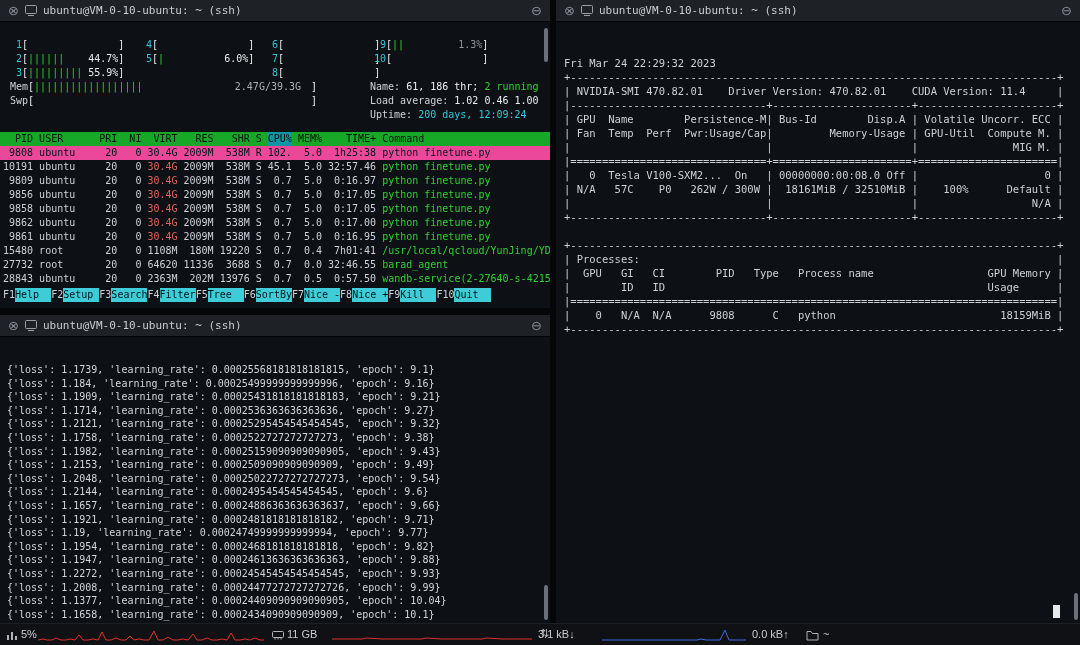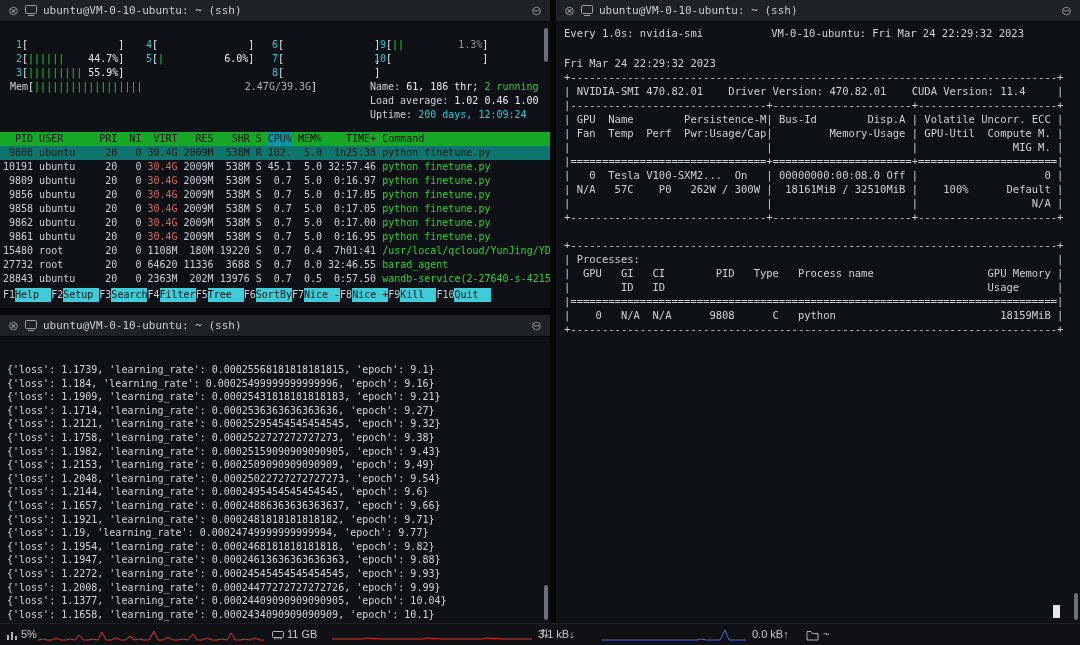--- a/index.html
+++ b/index.html
@@ -16,35 +16,35 @@
   .meter{position:absolute;white-space:pre}
   .mnum{display:inline-block;width:2ch;text-align:right;color:#2bc9d9}
   .br{color:#e9ecef}
   .mbox{display:inline-block;position:relative;width:15ch;vertical-align:bottom;overflow:hidden}
   .mbox.wide{width:46ch}
   .mbars{color:#2fd032}
   .mpct{position:absolute;right:0;top:0}
   .mpct.dim{color:#8f969c}
   .mpct.bright{color:#e9ecef}
   .mlabel{color:#ccd2d8}
-  .mval{position:absolute;right:0;top:0;color:#aab1b7}
+  .mval{position:absolute;right:10px;top:0;color:#aab1b7}
   .hinfo{position:absolute;white-space:pre;color:#ccd2d8}
   .hinfo .boldw{color:#eceff2}
   .hinfo .green{color:#2fd032}
   .hinfo .cyan{color:#2bc9d9}
   
   #proc-table{position:absolute;top:110px;left:0;right:0}
   .prow{white-space:nowrap;overflow:hidden;height:14px;line-height:14px;padding-left:3px}
   .prow .cell{display:inline-block;margin-right:1ch;white-space:pre;vertical-align:top}
   .prow.header{background:#16a826;color:#041105}
   .prow.header .cell{color:#041105}
   .prow.header .sortcol{background:#0e95a6}
   .cmdc{color:#2fd032}
   .hot{color:#e0635b}
-  .prow.selected{background:#0f766e}
+  .prow.selected{background:#ec4899}
   .prow.selected .cell{color:#00171a !important}
   
   #fnbar{position:absolute;top:266px;left:3px;right:0;height:14px;line-height:14px;white-space:nowrap}
   .fnitem{display:inline-block}
   .fkey{color:#ccd2d8}
   .flabel{display:inline-block;width:6ch;white-space:pre;background:#3fccd9;color:#00171a}
   
   #log-lines{position:absolute;top:26px;left:7px;right:8px;white-space:pre;color:#d2d6db}
   #log-lines .logline{height:13.6px;line-height:13.6px}
   
@@ -83,20 +83,21 @@
           <div class="meter" style="left: 10px; top: 30px;"><span class="mnum">2</span><span class="br">[</span><span class="mbox"><span class="mbars">||||||</span><span class="mpct bright">44.7%</span></span><span class="br">]</span></div>
           <div class="meter" style="left: 140px; top: 30px;"><span class="mnum">5</span><span class="br">[</span><span class="mbox"><span class="mbars">|</span><span class="mpct bright">6.0%</span></span><span class="br">]</span></div>
           <div class="meter" style="left: 266px; top: 30px;"><span class="mnum">7</span><span class="br">[</span><span class="mbox"><span class="mbars"></span></span><span class="br">]</span></div>
           <div class="meter" style="left: 374px; top: 30px;"><span class="mnum">10</span><span class="br">[</span><span class="mbox"><span class="mbars"></span></span><span class="br">]</span></div>
           <div class="meter" style="left: 10px; top: 44px;"><span class="mnum">3</span><span class="br">[</span><span class="mbox"><span class="mbars">|||||||||</span><span class="mpct bright">55.9%</span></span><span class="br">]</span></div>
           <div class="meter" style="left: 266px; top: 44px;"><span class="mnum">8</span><span class="br">[</span><span class="mbox"><span class="mbars"></span></span><span class="br">]</span></div>
         </div>
 
       <div class="meter" style="left:10px;top:58px"><span class="mlabel">Mem</span><span class="br">[</span><span class="mbox wide"><span class="mbars">||||||||||||||||||</span><span class="mval">2.47G/39.3G</span></span><span class="br">]</span></div>
 
+      <div class="meter" style="left:10px;top:72px"><span class="mlabel">Swp</span><span class="br">[</span><span class="mbox wide"><span class="mbars"></span></span><span class="br">]</span></div>
 
       <div class="hinfo" style="left:370px;top:58px"><span>Name: </span><span class="boldw">61, 186 thr; </span><span class="green">2 running</span></div>
       <div class="hinfo" style="left:370px;top:72px"><span>Load average: </span><span class="boldw">1.02 0.46 1.00</span></div>
       <div class="hinfo" style="left:370px;top:86px"><span>Uptime: </span><span class="cyan">200 days, 12:09:24</span></div>
 
       <div id="proc-table">
           <div class="prow header"><span class="cell" style="width: 5ch; text-align: right;">PID</span><span class="cell" style="width: 9ch; text-align: left;">USER</span><span class="cell" style="width: 3ch; text-align: right;">PRI</span><span class="cell" style="width: 3ch; text-align: right;">NI</span><span class="cell" style="width: 5ch; text-align: right;">VIRT</span><span class="cell" style="width: 5ch; text-align: right;">RES</span><span class="cell" style="width: 5ch; text-align: right;">SHR</span><span class="cell" style="width: 1ch; text-align: left;">S</span><span class="cell sortcol" style="width: 4ch; text-align: right;">CPU%</span><span class="cell" style="width: 4ch; text-align: right;">MEM%</span><span class="cell" style="width: 8ch; text-align: right;">TIME+</span><span class="cell" style="text-align: left;">Command</span></div>
           <div class="prow selected"><span class="cell" style="width: 5ch; text-align: right;">9808</span><span class="cell" style="width: 9ch; text-align: left;">ubuntu</span><span class="cell" style="width: 3ch; text-align: right;">20</span><span class="cell" style="width: 3ch; text-align: right;">0</span><span class="cell hot" style="width: 5ch; text-align: right;">30.4G</span><span class="cell" style="width: 5ch; text-align: right;">2009M</span><span class="cell" style="width: 5ch; text-align: right;">538M</span><span class="cell" style="width: 1ch; text-align: left;">R</span><span class="cell" style="width: 4ch; text-align: right;">102.</span><span class="cell" style="width: 4ch; text-align: right;">5.0</span><span class="cell" style="width: 8ch; text-align: right;">1h25:38</span><span class="cell cmdc" style="text-align: left;">python finetune.py</span></div>
           <div class="prow"><span class="cell" style="width: 5ch; text-align: right;">10191</span><span class="cell" style="width: 9ch; text-align: left;">ubuntu</span><span class="cell" style="width: 3ch; text-align: right;">20</span><span class="cell" style="width: 3ch; text-align: right;">0</span><span class="cell hot" style="width: 5ch; text-align: right;">30.4G</span><span class="cell" style="width: 5ch; text-align: right;">2009M</span><span class="cell" style="width: 5ch; text-align: right;">538M</span><span class="cell" style="width: 1ch; text-align: left;">S</span><span class="cell" style="width: 4ch; text-align: right;">45.1</span><span class="cell" style="width: 4ch; text-align: right;">5.0</span><span class="cell" style="width: 8ch; text-align: right;">32:57.46</span><span class="cell cmdc" style="text-align: left;">python finetune.py</span></div>
           <div class="prow"><span class="cell" style="width: 5ch; text-align: right;">9809</span><span class="cell" style="width: 9ch; text-align: left;">ubuntu</span><span class="cell" style="width: 3ch; text-align: right;">20</span><span class="cell" style="width: 3ch; text-align: right;">0</span><span class="cell hot" style="width: 5ch; text-align: right;">30.4G</span><span class="cell" style="width: 5ch; text-align: right;">2009M</span><span class="cell" style="width: 5ch; text-align: right;">538M</span><span class="cell" style="width: 1ch; text-align: left;">S</span><span class="cell" style="width: 4ch; text-align: right;">0.7</span><span class="cell" style="width: 4ch; text-align: right;">5.0</span><span class="cell" style="width: 8ch; text-align: right;">0:16.97</span><span class="cell cmdc" style="text-align: left;">python finetune.py</span></div>
@@ -133,24 +134,20 @@
   <section class="pane" style="left:556px;top:0;width:524px;height:623px">
     <header class="titlebar">
       <span class="circle-btn">⊗</span>
       <svg class="term-icon-svg" width="12" height="11" viewBox="0 0 12 11">
           <rect x="0.5" y="0.5" width="11" height="8" rx="1" fill="none" stroke="#9aa0a6"></rect>
           <line x1="3" y1="10.5" x2="9" y2="10.5" stroke="#9aa0a6"></line>
         </svg>
       <span class="title-text">ubuntu@VM-0-10-ubuntu: ~ (ssh)</span>
       <span class="circle-btn right">⊖</span>
     </header>
-    <div class="watch-line">
-      <span>Every 1.0s: nvidia-smi</span>
-      <span>VM-0-10-ubuntu: Fri Mar 24 22:29:32 2023</span>
-    </div>
     <div id="nv-lines"><div class="nvline">Fri Mar 24 22:29:32 2023</div><div class="nvline">+-----------------------------------------------------------------------------+</div><div class="nvline">| NVIDIA-SMI 470.82.01    Driver Version: 470.82.01    CUDA Version: 11.4     |</div><div class="nvline">|-------------------------------+----------------------+----------------------+</div><div class="nvline">| GPU  Name        Persistence-M| Bus-Id        Disp.A | Volatile Uncorr. ECC |</div><div class="nvline">| Fan  Temp  Perf  Pwr:Usage/Cap|         Memory-Usage | GPU-Util  Compute M. |</div><div class="nvline">|                               |                      |               MIG M. |</div><div class="nvline">|===============================+======================+======================|</div><div class="nvline">|   0  Tesla V100-SXM2...  On   | 00000000:00:08.0 Off |                    0 |</div><div class="nvline">| N/A   57C    P0   262W / 300W |  18161MiB / 32510MiB |    100%      Default |</div><div class="nvline">|                               |                      |                  N/A |</div><div class="nvline">+-------------------------------+----------------------+----------------------+</div><div class="nvline"> </div><div class="nvline">+-----------------------------------------------------------------------------+</div><div class="nvline">| Processes:                                                                  |</div><div class="nvline">|  GPU   GI   CI        PID   Type   Process name                  GPU Memory |</div><div class="nvline">|        ID   ID                                                   Usage      |</div><div class="nvline">|=============================================================================|</div><div class="nvline">|    0   N/A  N/A      9808      C   python                          18159MiB |</div><div class="nvline">+-----------------------------------------------------------------------------+</div></div>
     <div class="cursor-block" style="left:497px;top:605px"></div>
     <div class="scrollthumb" style="top:593px;height:27px"></div>
   </section>
 
   <footer id="statusbar">
     <svg class="sb-icon" style="left:6px" width="12" height="12" viewBox="0 0 12 12">
         <rect x="1" y="6" width="2" height="5" fill="#aeb4ba"></rect>
         <rect x="5" y="3" width="2" height="8" fill="#aeb4ba"></rect>
         <rect x="9" y="7" width="2" height="4" fill="#aeb4ba"></rect>

